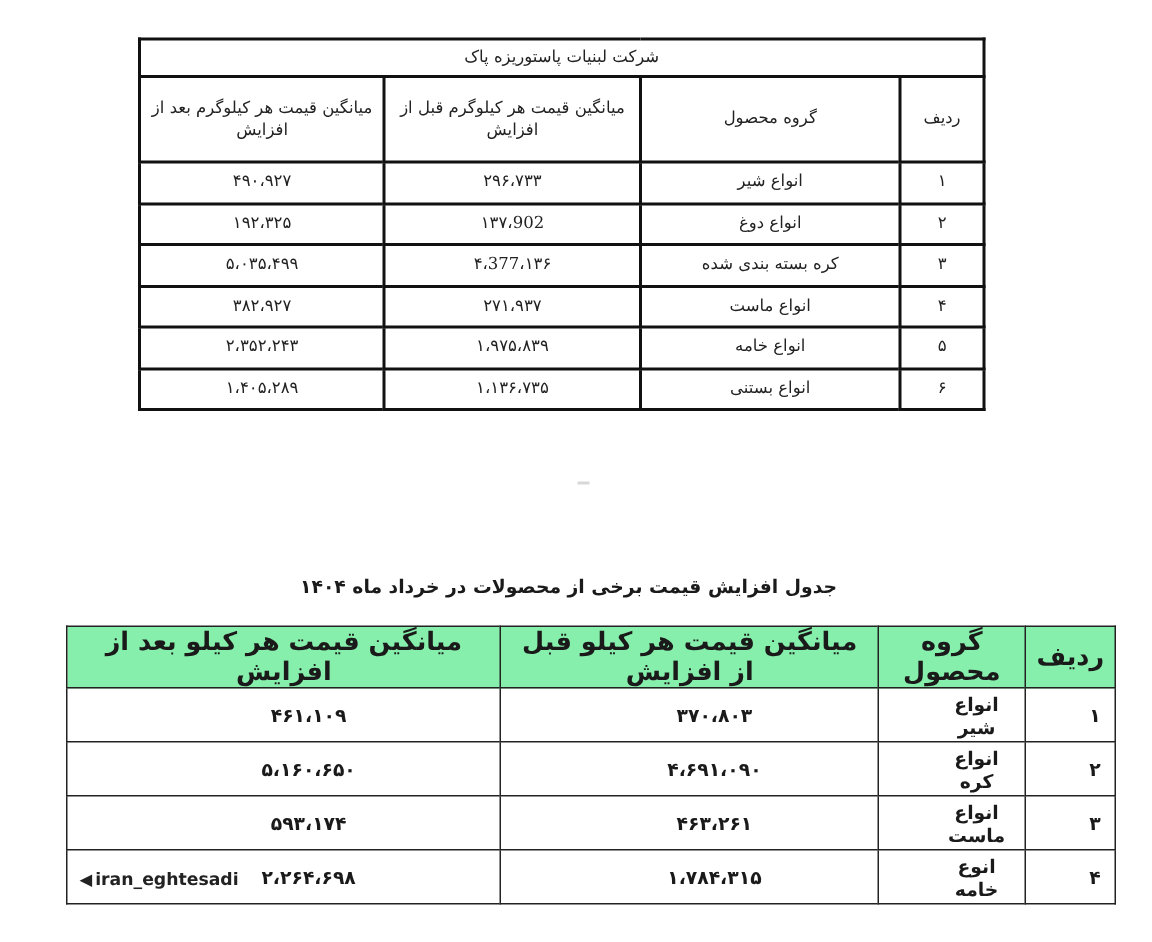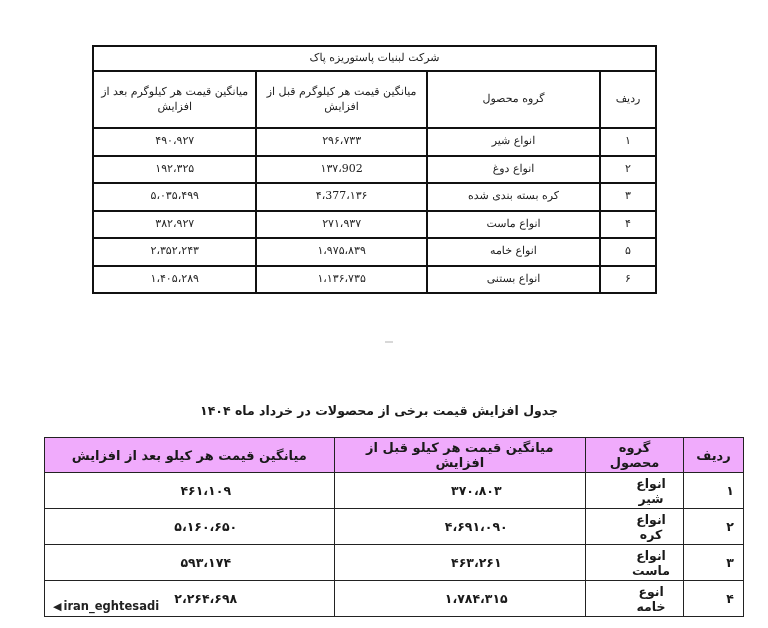--- a/index.html
+++ b/index.html
@@ -1,20 +1,20 @@
 <!DOCTYPE html>
 <html><head>
 <meta charset="utf-8">
 <style>
   * { box-sizing: border-box; margin: 0; padding: 0; }
   html, body {
     width: 768px; height: 628px; background: #ffffff; overflow: hidden;
     font-family: "DejaVu Sans", sans-serif; color: #111;
   }
-  #canvas { position: relative; width: 768px; height: 504px; background: #fff; margin-top: 20px; }
+  #canvas { position: relative; width: 768px; height: 504px; background: #fff; }
 
   
   .t1 {
     position: absolute; left: 92px; top: 25px; width: 565px;
     border-collapse: collapse; direction: rtl;
     font-family: "DejaVu Serif", serif; font-size: 11px; color: #222;
   }
   .t1 td {
     border: 2px solid #111; text-align: center; vertical-align: middle;
     padding: 0 4px; line-height: 1.35;
@@ -40,21 +40,21 @@
     font-family: "DejaVu Sans", sans-serif; font-weight: bold; font-size: 12.5px; color: #1a1a1a;
   }
   .t2 {
     position: absolute; left: 44px; top: 417px; width: 700px;
     border-collapse: collapse; direction: rtl;
     font-family: "DejaVu Sans", sans-serif; font-weight: bold; font-size: 12px; color: #1a1a1a;
   }
   .t2 td {
     border: 1.6px solid #222; text-align: center; vertical-align: middle; padding: 0 6px;
   }
-  .t2 .head-row td { height: 35px; background: #f0abfc; font-size: 13px; }
+  .t2 .head-row td { height: 35px; background: #86efac; font-size: 17px; }
   .t2 .data-row td { height: 36px; font-size: 12.5px; padding-left: 39px; }
   .t2 col.c-idx { width: 60px; }
   .t2 col.c-grp { width: 98px; }
   .t2 col.c-before { width: 252px; }
   .t2 col.c-after { width: 290px; }
 
   .watermark {
     position: absolute; left: 52px; top: 579px;
     font-family: "DejaVu Sans", sans-serif; font-weight: bold; font-size: 11.5px; color: #222;
     background: rgba(255,255,255,0.7); padding: 0 1px; direction: ltr;

